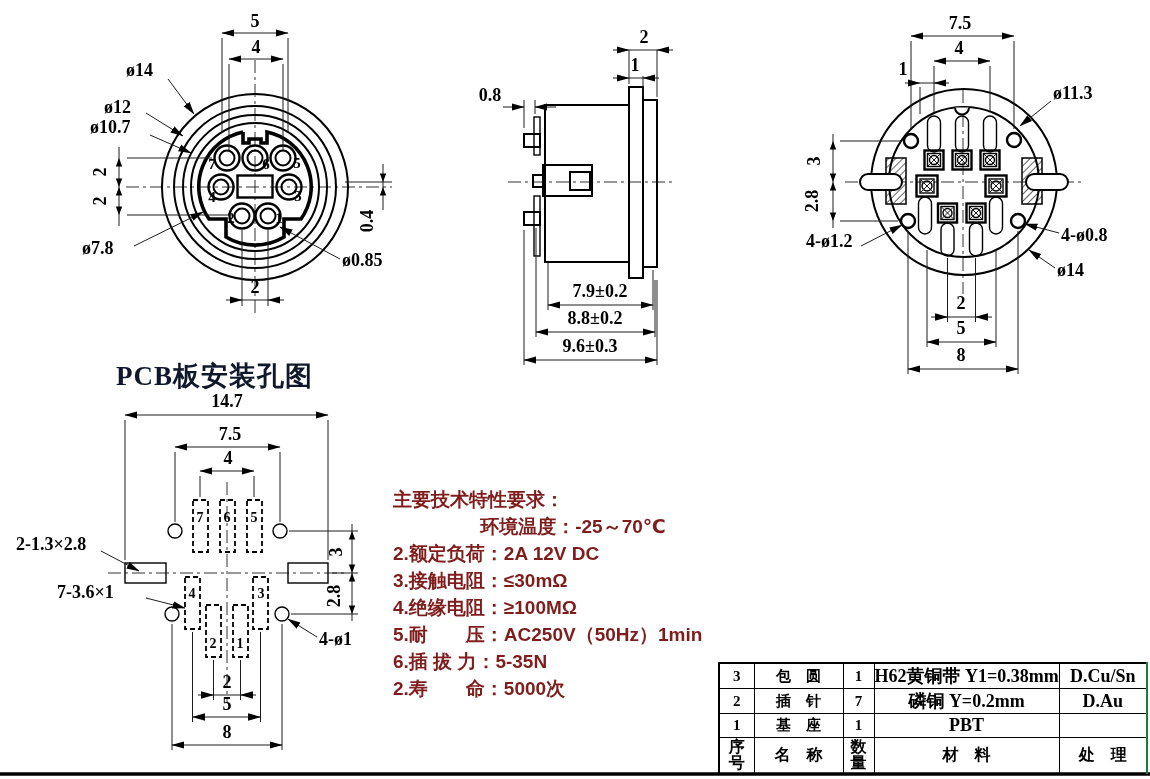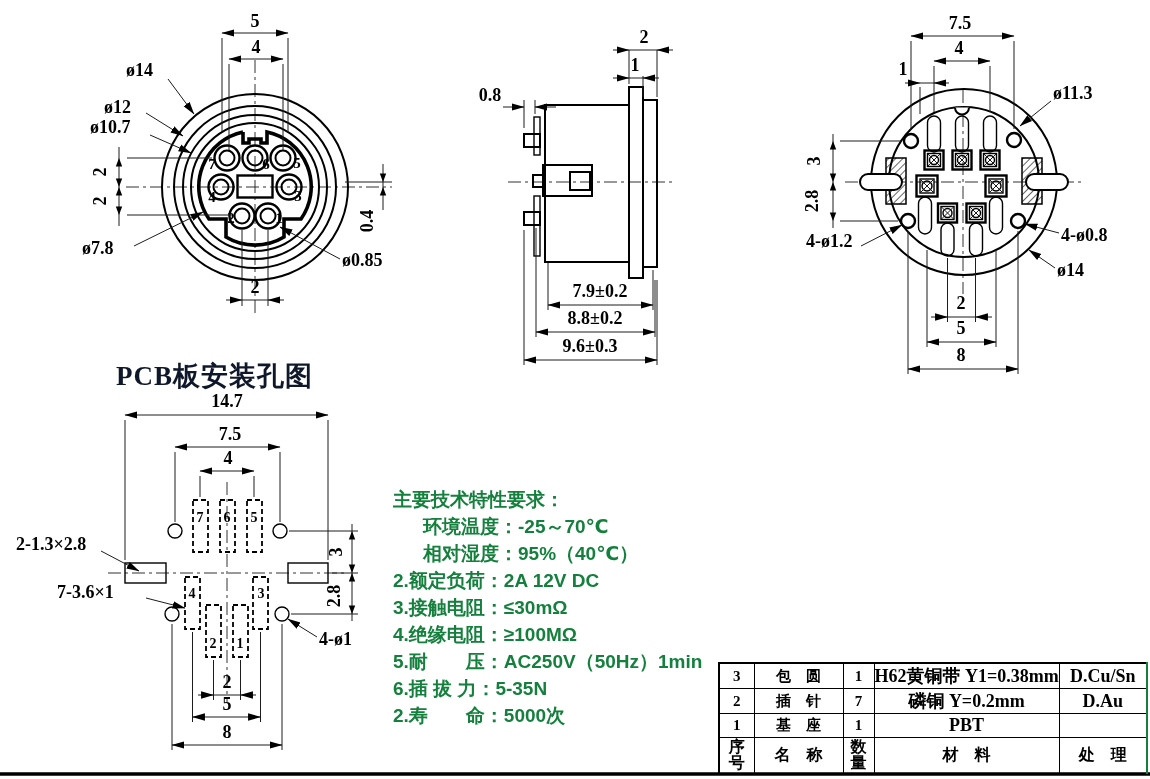--- a/index.html
+++ b/index.html
@@ -17,23 +17,23 @@
   .dl{marker-start:url(#ar);marker-end:url(#ar)}
   .le{marker-end:url(#ar)}
   .wf{fill:#fff}
   text.dim{font:bold 18px "Liberation Serif","DejaVu Serif",serif;fill:#000}
   text.pnum{font:bold 15px "Liberation Serif","DejaVu Serif",serif;fill:#000}
   text.pnum2{font:bold 14px "Liberation Serif","DejaVu Serif",serif;fill:#000}
   .mid{text-anchor:middle}
   
   #pcb-title{position:absolute;left:116px;top:358px;font:bold 27px "Liberation Serif","DejaVu Serif",serif;
              color:#0f172a;letter-spacing:1px;white-space:nowrap;}
-  #specs{position:absolute;left:393px;top:486px;width:330px;color:#15803d;
+  #specs{position:absolute;left:393px;top:486px;width:330px;color:#7f1d1d;
          font:bold 19px "Liberation Sans","DejaVu Sans",sans-serif;line-height:27px;white-space:nowrap;}
-  #specs .ind{padding-left:30px;}
+  #specs .ind{padding-left:30px;text-align:center;}
   #parts{position:absolute;left:718px;top:662px;width:430px;height:112px;
          border-collapse:collapse;table-layout:fixed;color:#000;}
   #parts td{border:1.5px solid #000;text-align:center;vertical-align:middle;
             font:bold 15px "Liberation Serif","DejaVu Serif",serif;padding:0;overflow:hidden;white-space:nowrap;}
   #parts tr.r1 td{height:24px}
   #parts tr.r2 td{height:23px}
   #parts tr.r3 td{height:22px}
   #parts tr.hd td{height:35px;font-size:16px}
   #parts td.mat{font-size:18px}
   #parts td.stack{white-space:pre-line;line-height:1.05;font-size:14px}
@@ -385,21 +385,20 @@
   </g>
 
   <line x1="0" y1="774" x2="1150" y2="774" stroke="#000" stroke-width="3.5"></line>
 </svg>
 
 <div id="pcb-title">PCB板安装孔图</div>
 
 <div id="specs">
   <div>主要技术特性要求：</div>
   <div class="ind">环境温度：-25～70℃</div>
-  <div class="ind">相对湿度：95%（40℃）</div>
   <div>2.额定负荷：2A 12V DC</div>
   <div>3.接触电阻：≤30mΩ</div>
   <div>4.绝缘电阻：≥100MΩ</div>
   <div>5.耐　　压：AC250V（50Hz）1min</div>
   <div>6.插 拔 力：5-35N</div>
   <div>2.寿　　命：5000次</div>
 </div>
 
 <table id="parts">
   <colgroup>

